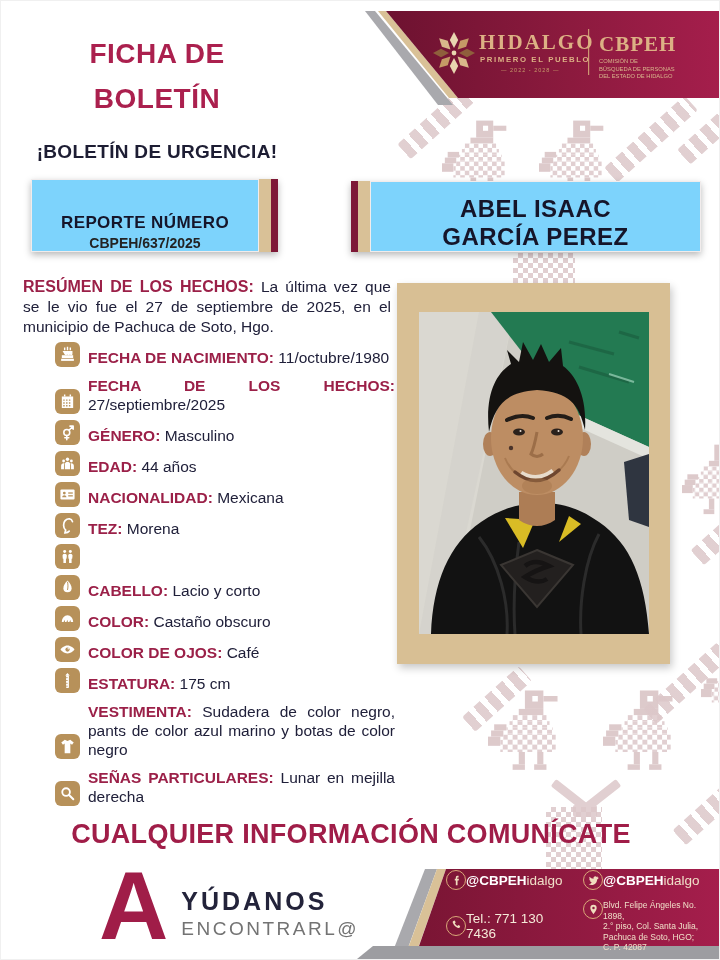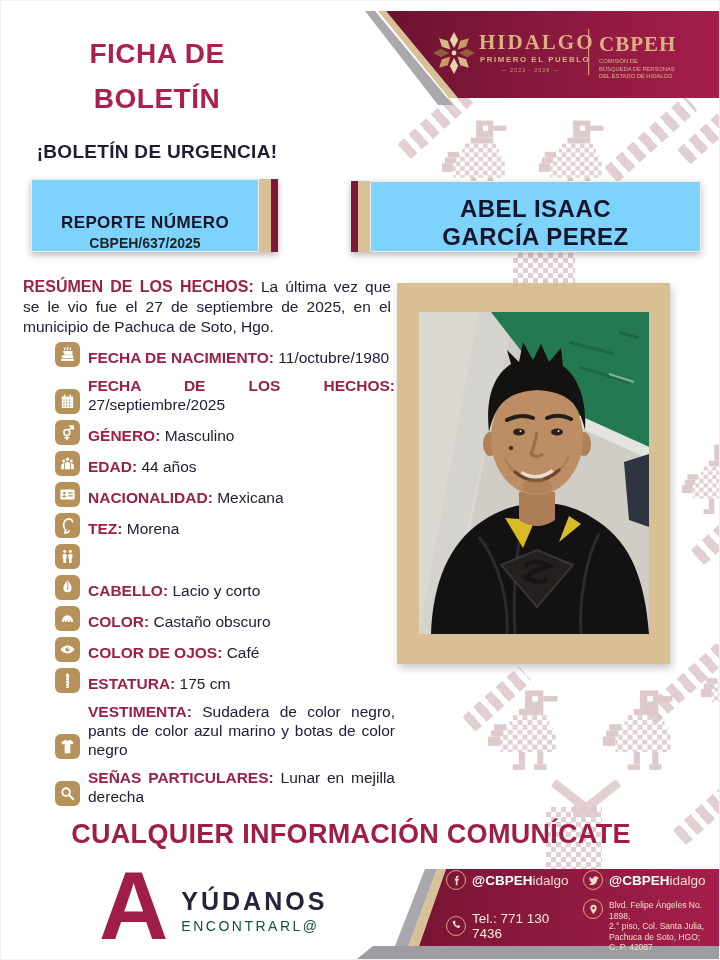--- a/index.html
+++ b/index.html
@@ -46,26 +46,26 @@
                box-shadow:2px 4px 8px rgba(0,0,0,.22);z-index:3;}
   .photo{position:absolute;left:22px;top:29px;width:230px;height:322px;overflow:hidden;}
   
   .cta{position:absolute;left:0;top:818px;width:700px;text-align:center;font-size:27px;
        font-weight:bold;color:#a01d48;letter-spacing:.3px;z-index:3;}
   
   .help{position:absolute;left:98px;top:866px;display:flex;z-index:3;}
   .help-a{font-size:96px;line-height:78px;font-weight:bold;color:#a01d48;}
   .help-lines{margin-left:13px;padding-top:20px;}
   .help-l1{font-size:25px;font-weight:bold;color:#23233a;letter-spacing:3px;}
-  .help-l2{font-size:14px;color:#14532d;letter-spacing:2.5px;margin-top:2px;}
+  .help-l2{font-size:19px;color:#737373;letter-spacing:2.5px;margin-top:2px;}
   
   .band-svg{position:absolute;left:350px;top:855px;z-index:2;}
   .contacts{position:absolute;left:445px;top:869px;width:270px;z-index:3;display:grid;
             grid-template-columns:127px 1fr;column-gap:10px;row-gap:9px;}
-  .contact-item{display:flex;align-items:center;gap:6px;color:#f5ead8;font-size:13.5px;}
+  .contact-item{display:flex;align-items:center;color:#f5ead8;font-size:13.5px;}
   .contact-item.small{align-items:flex-start;}
   .c-circle{width:20px;height:20px;min-width:20px;border:1.4px solid #d9a878;border-radius:50%;
             display:flex;align-items:center;justify-content:center;box-sizing:border-box;}
   .c-circle svg{width:11px;height:11px;display:block;}
   .handle-bold{font-weight:bold;color:#ffffff;}
   .handle-rest{color:#f0dfc8;}
   .addr{font-size:8.5px;line-height:10.5px;color:#f0dfc8;padding-top:1px;}
 </style>
 </head>
 <body>

